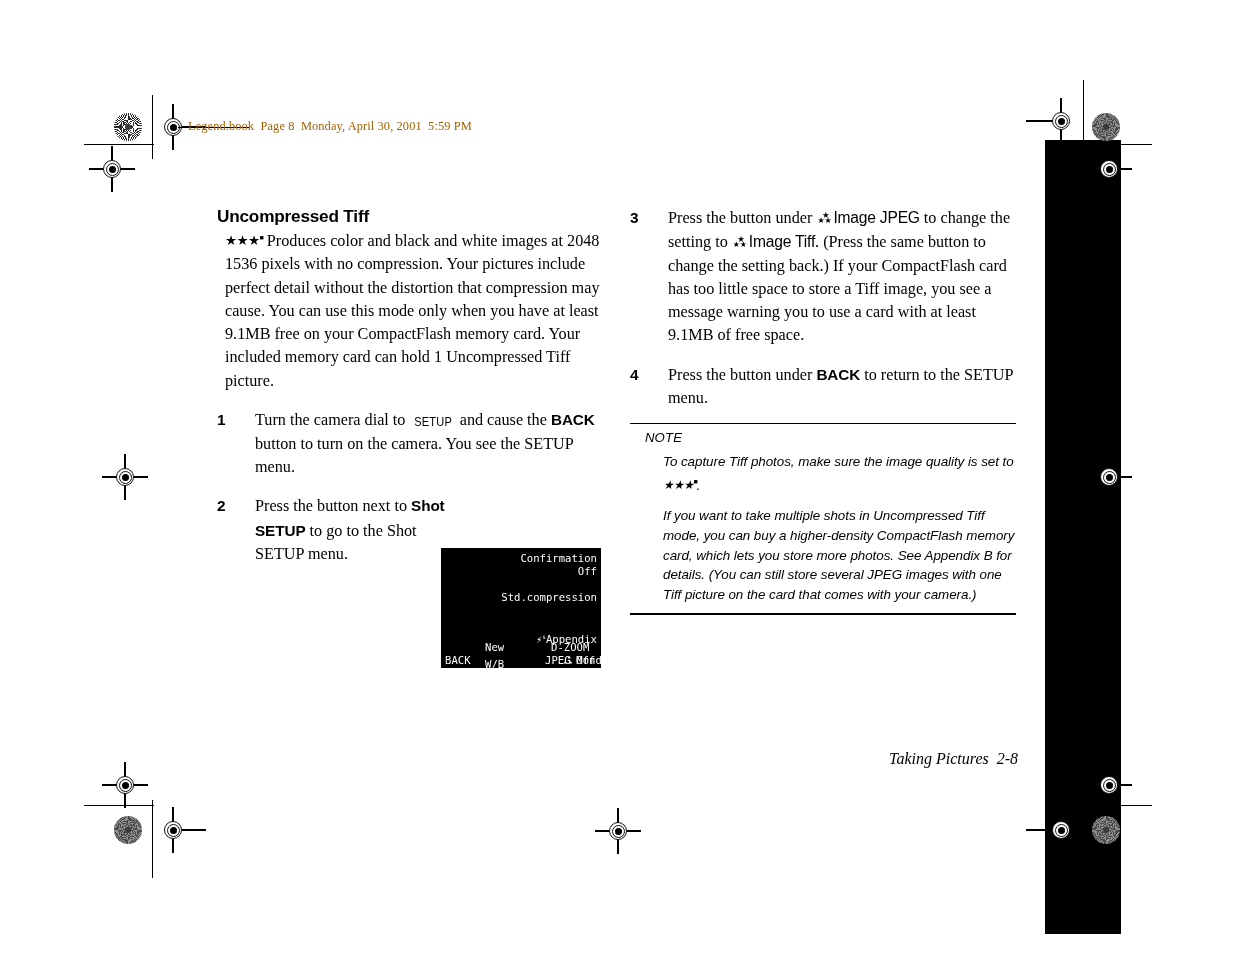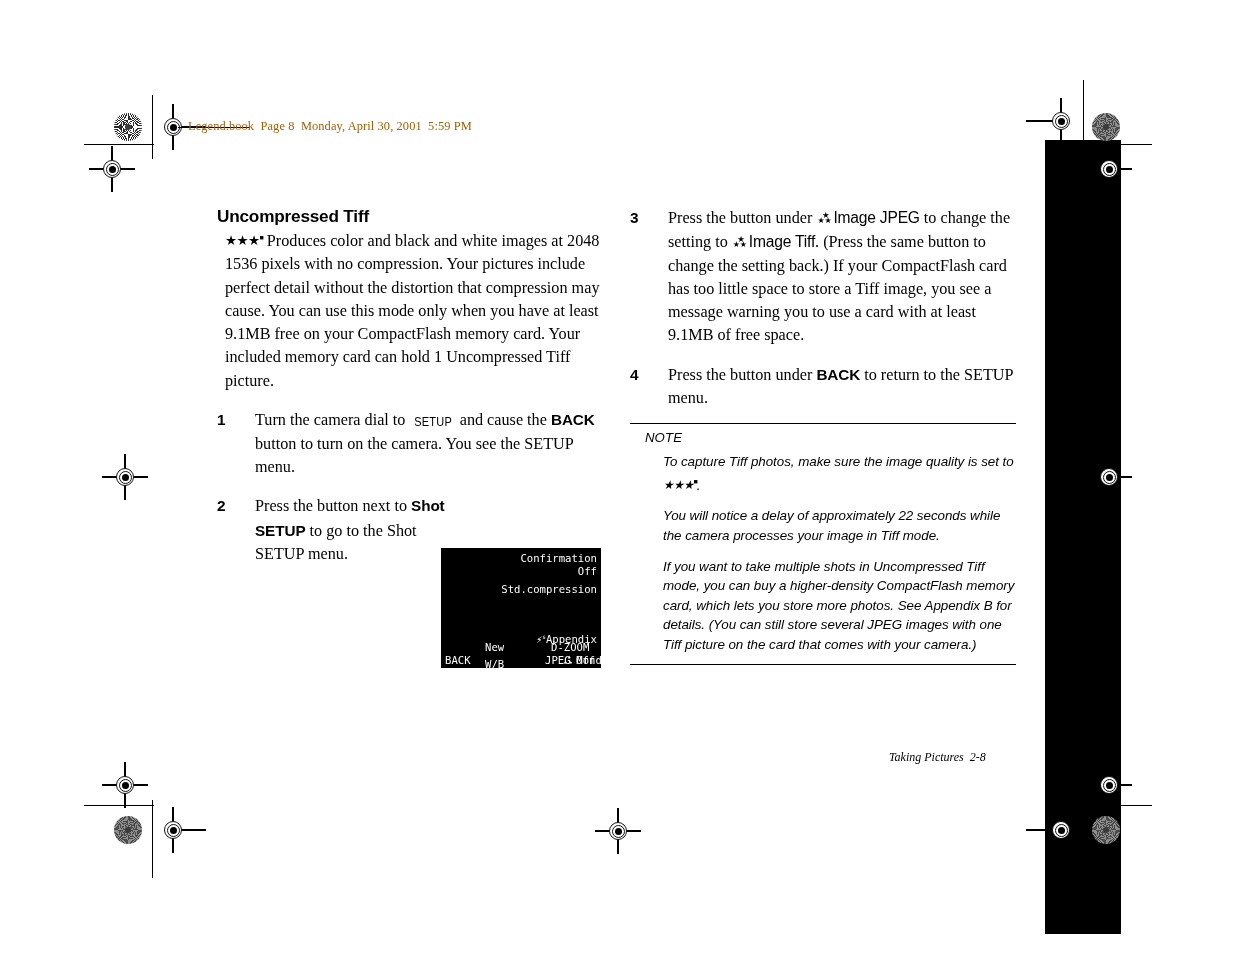--- a/index.html
+++ b/index.html
@@ -285,21 +285,21 @@
   .note-body p:last-child { margin-bottom: 9px; }
   .note-body .stars { font-size: 12px; }
 
   
   .folio {
     position: absolute;
     left: 889px;
     top: 750px;
     font-family: "Liberation Serif", serif;
     font-style: italic;
-    font-size: 12px;
+    font-size: 16px;
     white-space: pre;
   }
 </style>
 </head>
 <body>
 
 <div class="page">
 
   <div class="thumb-tab"></div>
 
@@ -423,21 +423,21 @@
     <div class="step narrow">
       <span class="num">2</span>
       <span>Press the button next to </span><span class="ui-bold">Shot SETUP</span><span> to go to the Shot SETUP menu.</span>
     </div>
 
   </div>
 
   <div class="lcd">
     <div class="r right" style="top:4px;">Confirmation</div>
     <div class="r right" style="top:17px;">Off</div>
-    <div class="r right" style="top:35px;">Std.compression</div>
+    <div class="r right" style="top:43px;">Std.compression</div>
     <div class="r right" style="top:69px;">
       <span class="flash-ico">⚡<sup>s</sup></span><span>Appendix</span>
     </div>
 
     <div class="r" style="left:44px; top:93px;">New</div>
     <div class="r" style="left:44px; top:110px;">W/B</div>
 
     <div class="r" style="left:84px; top:93px;">
       <span class="mini-stars"><i class="a">★</i><i class="b">★</i><i class="c">★</i></span><span>Monday</span>
     </div>
@@ -463,21 +463,20 @@
 
   </div>
 
   <div class="note-block">
     <div class="note-rule"></div>
     <div class="note-label">NOTE</div>
     <div class="note-body">
       <p>
         <span>To capture Tiff photos, make sure the image quality is set to </span><span class="stars"><span>★★★</span><span class="sup">■</span></span><span>.</span>
       </p>
-      <p>You will notice a delay of approximately 22 seconds while the camera processes your image in Tiff mode.</p>
       <p>If you want to take multiple shots in Uncompressed Tiff mode, you can buy a higher-density CompactFlash memory card, which lets you store more photos. See Appendix B for details. (You can still store several JPEG images with one Tiff picture on the card that comes with your camera.)</p>
     </div>
     <div class="note-rule"></div>
   </div>
 
   <div class="folio">Taking Pictures  2-8</div>
 
 </div>
 
 </body></html>

